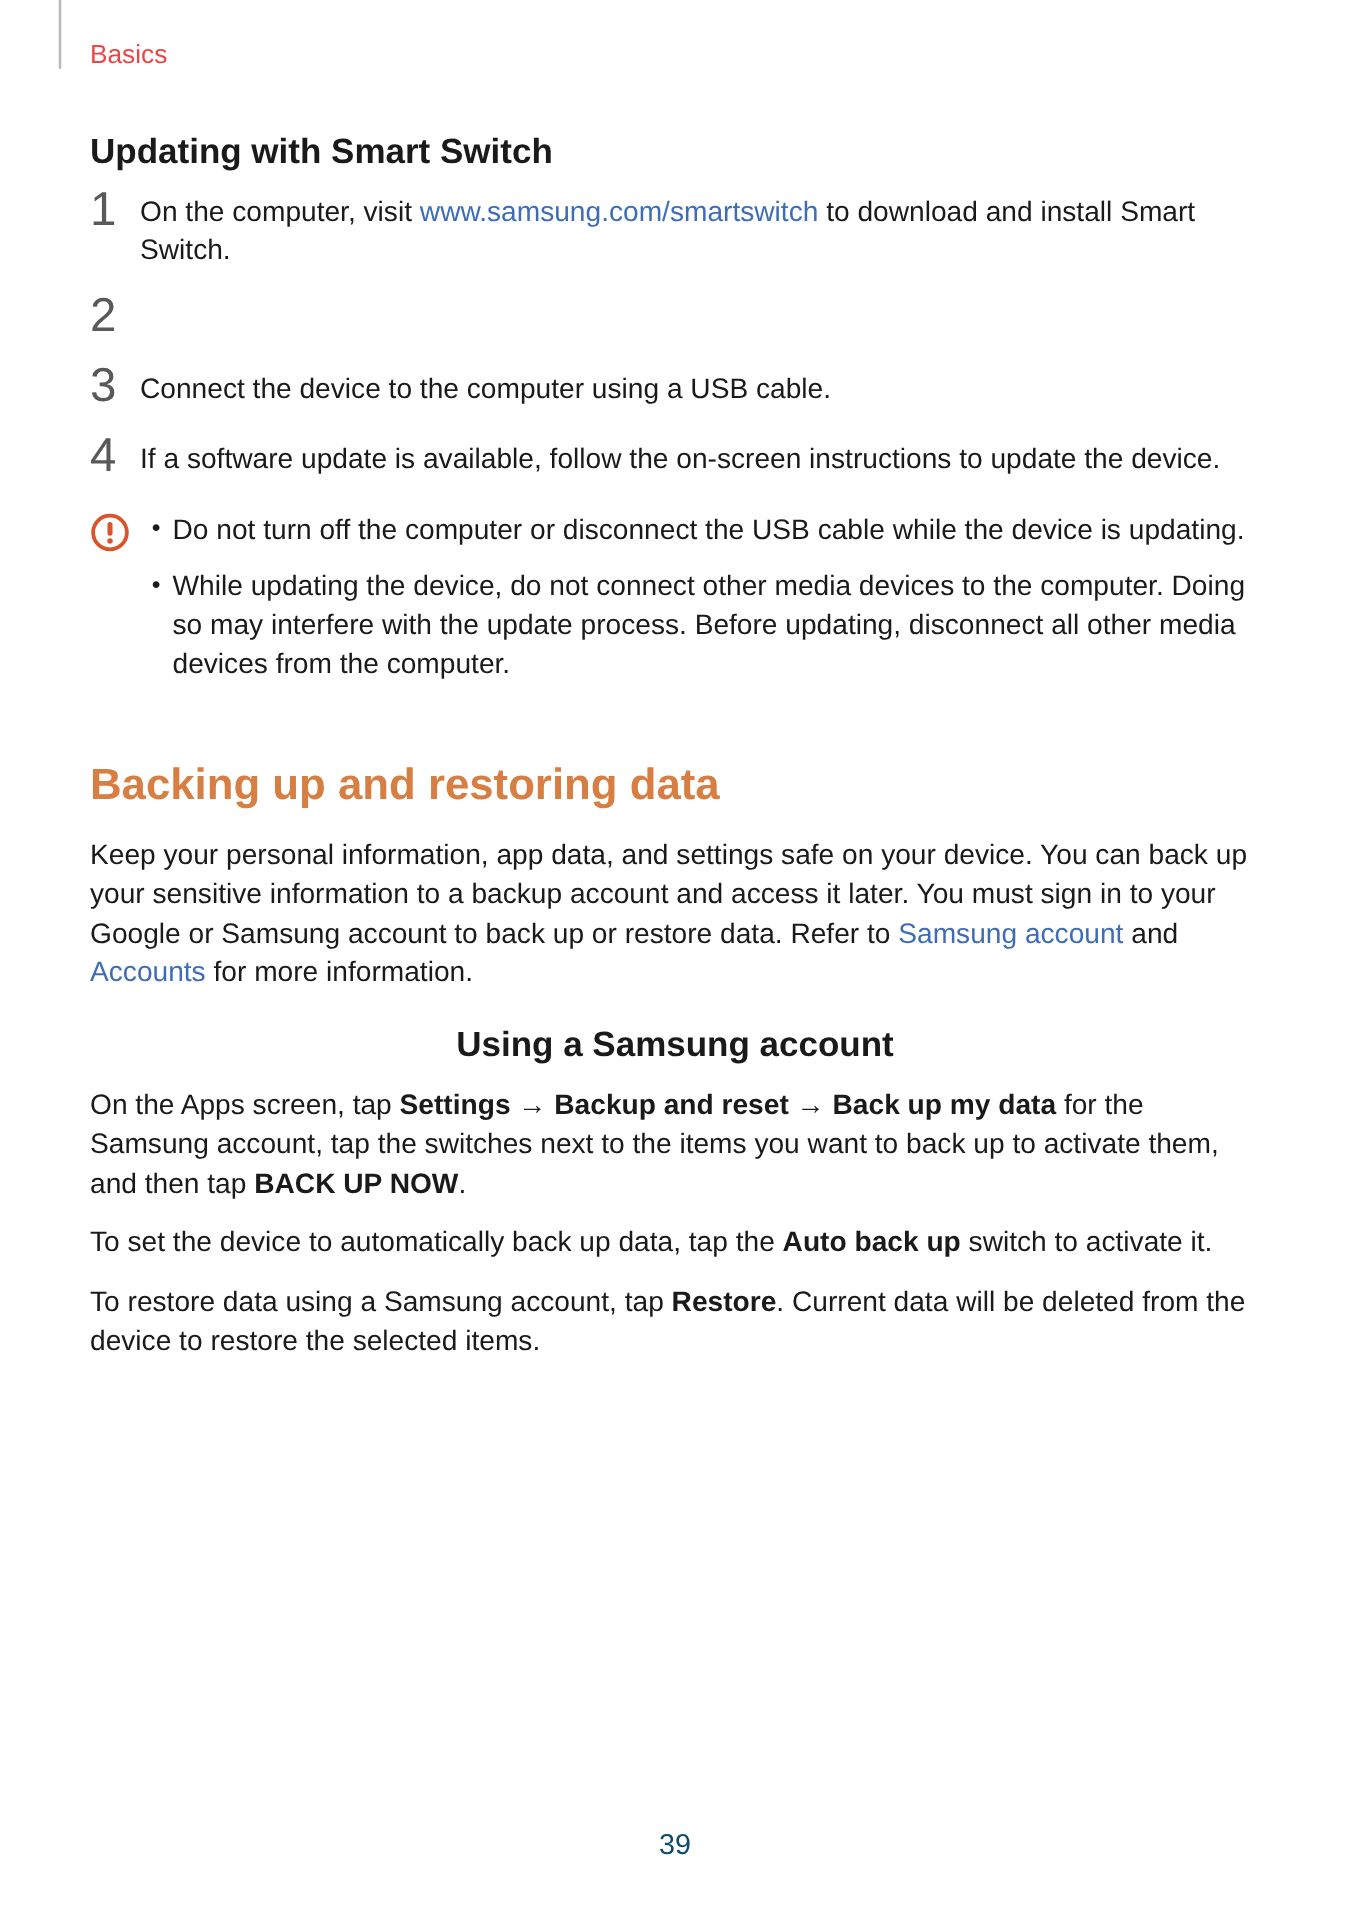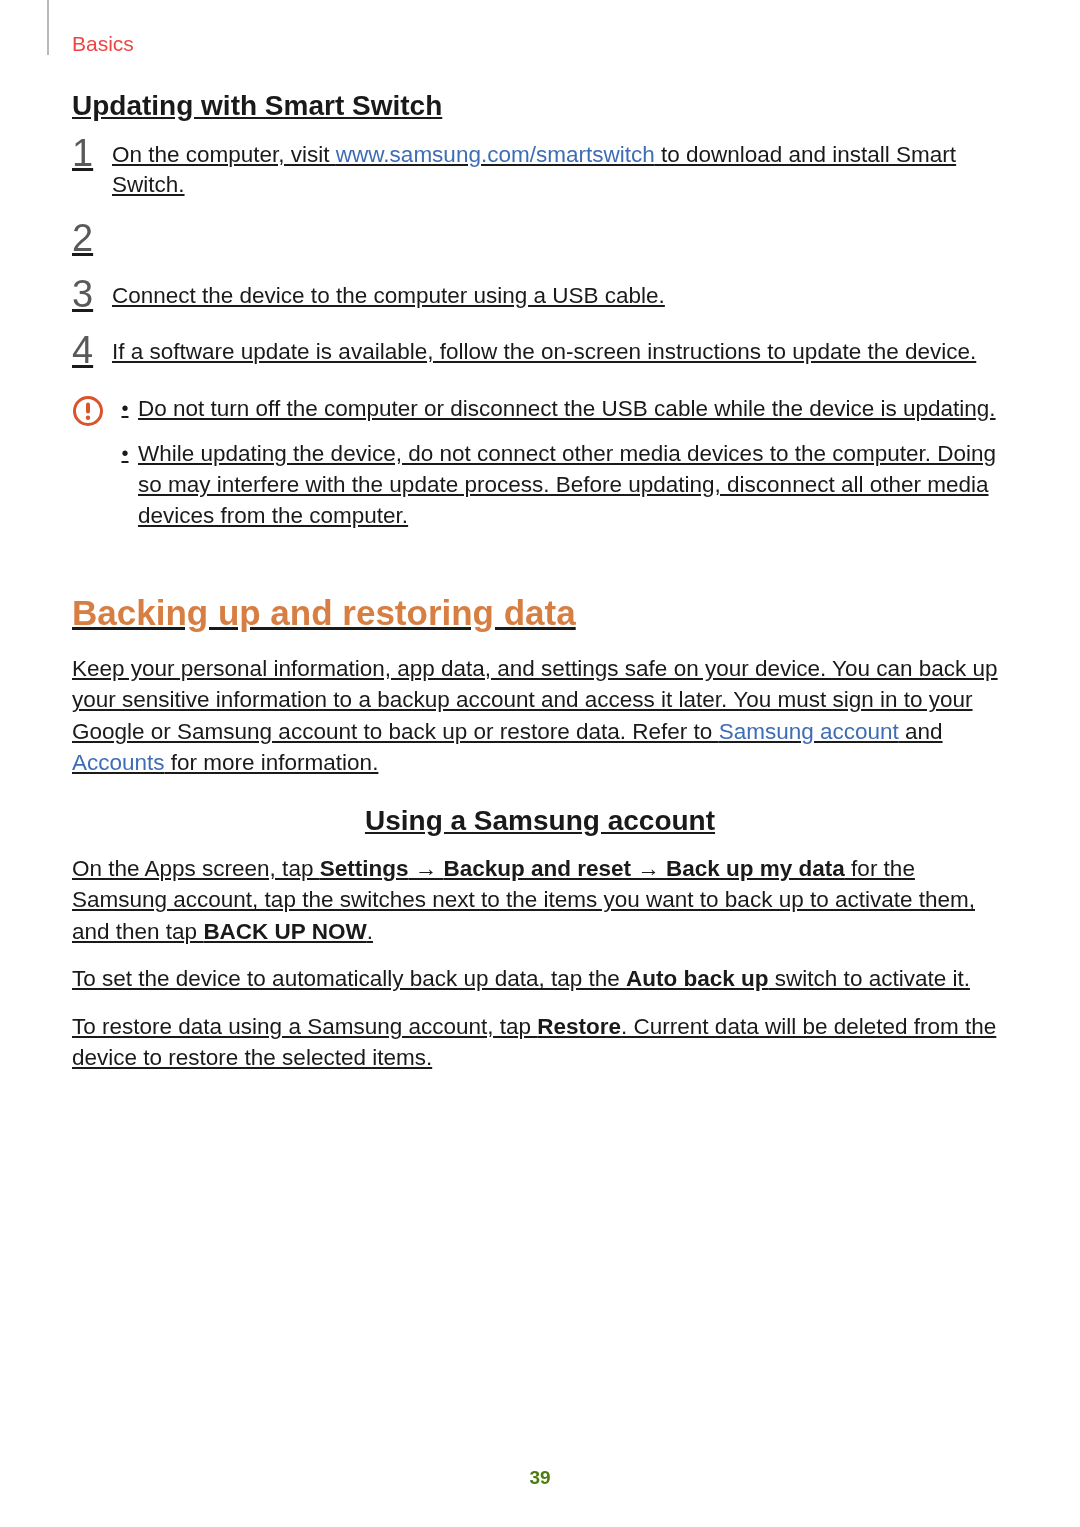--- a/index.html
+++ b/index.html
@@ -10,21 +10,21 @@
     color:#1a1a1a;
     position:relative;
     -webkit-font-smoothing:antialiased;
   }
   .vrule { position:absolute; left:47px; top:0; width:2px; height:55px; background:#b9b9b9; }
   .breadcrumb {
     position:absolute; top:32px; left:72px;
     font-size:21px; color:#ef4444;
   }
   .content {
-    position:absolute; top:90px; left:72px; right:72px;text-decoration:underline;
+    position:absolute; top:105px; left:72px; right:72px;
   }
   .h3 { font-size:28px; font-weight:700; margin-bottom:18px; }
   .lead { font-size:23px; line-height:1.35; margin-bottom:30px; }
 
   .steps { margin-bottom:24px; }
   .step { display:flex; align-items:flex-start; margin-bottom:24px; }
   .step-num {
     font-family:"Segoe UI Light","Helvetica Neue",Arial,sans-serif;
     font-size:38px; font-weight:400; color:#595959;
     width:40px; flex:0 0 40px; line-height:1; text-align:left;
@@ -47,21 +47,21 @@
     font-size:35px; font-weight:700; color:#d77f43;
     margin-bottom:20px;
   }
   .para { font-size:22.5px; line-height:1.4; margin-bottom:26px; }
   .para2 { font-size:22.5px; line-height:1.4; margin-bottom:16px; }
   .h3b { font-size:28px; font-weight:700; margin-top:10px; margin-bottom:16px;text-align:center; }
   .b { font-weight:700; }
 
   .pagenum {
     position:absolute; bottom:38px; left:0; right:0;
-    text-align:center; font-size:19px; color:#4d7c0f;font-weight:bold;
+    text-align:center; font-size:23px; color:#0c4a6e;
   }
 </style>
 </head>
 <body>
 
 <div class="vrule"></div>
 <div class="breadcrumb">Basics</div>
 
 <div class="content">
 

